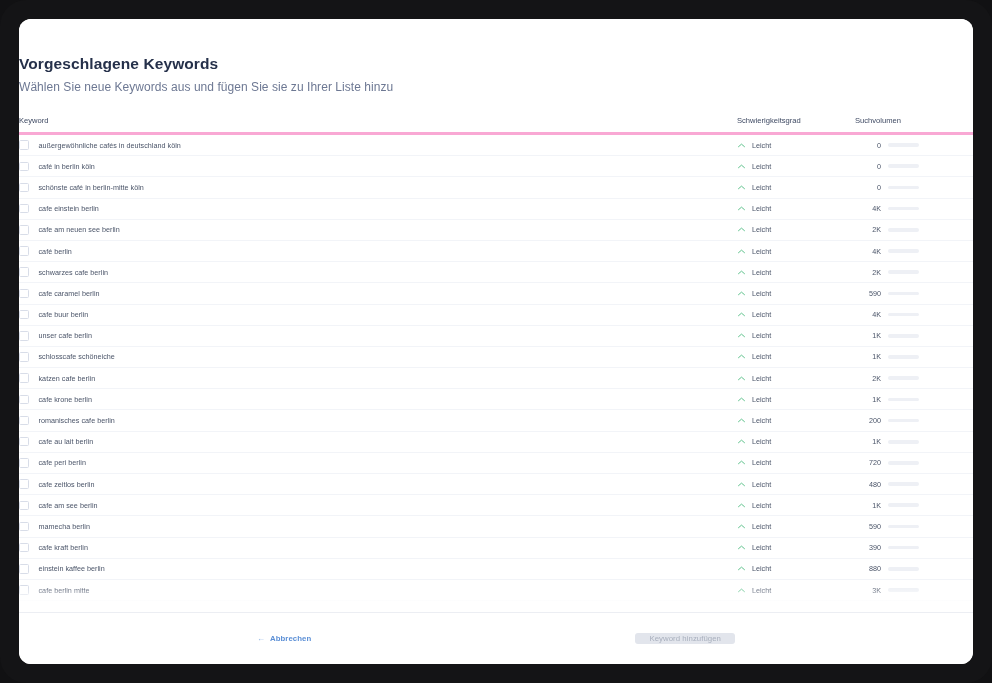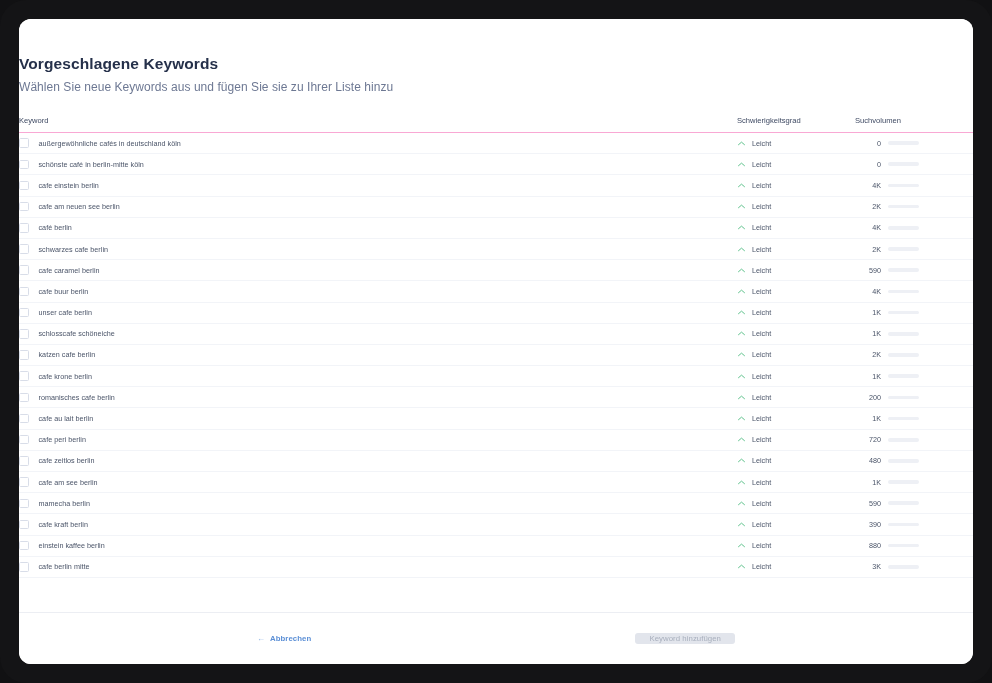--- a/index.html
+++ b/index.html
@@ -57,21 +57,21 @@
     width:100%;
     border-collapse:collapse;
     table-layout:fixed;
   }
   .tbl th{
     font-size:7.6px;
     font-weight:normal;
     color:#3f4a63;
     text-align:left;
     padding:0 0 7px 0;
-    border-bottom:1px solid #f9a8d4;
+    border-bottom:3px solid #f9a8d4;
   }
   .th-kw{padding-left:257px;}
   .th-diff{width:118px;}
   .th-vol{width:118px;}
   .tbl td{
     border-bottom:1px solid #f2f4f8;
     padding:0;
     height:20.2px;
     vertical-align:middle;
   }
@@ -189,20 +189,42 @@
                   <div class="vol-inner">
                     <span class="vol-num">0</span>
                     <span class="vol-track"><span class="vol-fill" style="width:0%;background:#4f93dd"></span></span>
                   </div>
                 </td>
               </tr>
               <tr>
                 <td class="cell-kw">
                   <div class="kw-inner">
                     <span class="cbox"></span>
+                    <span class="kw-text">café in berlin köln</span>
+                  </div>
+                </td>
+                <td class="cell-diff">
+                  <div class="diff-inner">
+                    <svg class="diff-icon" viewBox="0 0 12 12">
+                      <path d="M2 7.6 L6 4.2 L10 7.6" fill="none" stroke="#5cc08a" stroke-width="1.3" stroke-linecap="round" stroke-linejoin="round"></path>
+                    </svg>
+                    <span class="diff-label">Leicht</span>
+                  </div>
+                </td>
+                <td class="cell-vol">
+                  <div class="vol-inner">
+                    <span class="vol-num">0</span>
+                    <span class="vol-track"><span class="vol-fill" style="width:0%;background:#4f93dd"></span></span>
+                  </div>
+                </td>
+              </tr>
+              <tr>
+                <td class="cell-kw">
+                  <div class="kw-inner">
+                    <span class="cbox"></span>
                     <span class="kw-text">schönste café in berlin-mitte köln</span>
                   </div>
                 </td>
                 <td class="cell-diff">
                   <div class="diff-inner">
                     <svg class="diff-icon" viewBox="0 0 12 12">
                       <path d="M2 7.6 L6 4.2 L10 7.6" fill="none" stroke="#5cc08a" stroke-width="1.3" stroke-linecap="round" stroke-linejoin="round"></path>
                     </svg>
                     <span class="diff-label">Leicht</span>
                   </div>

